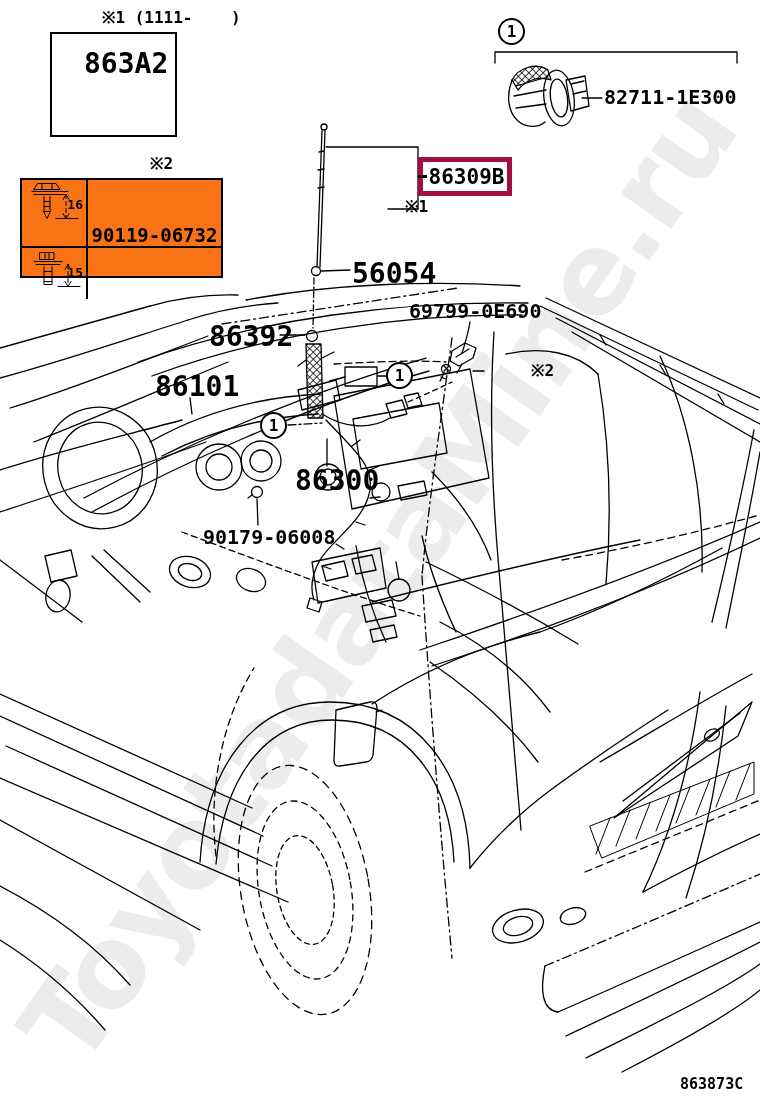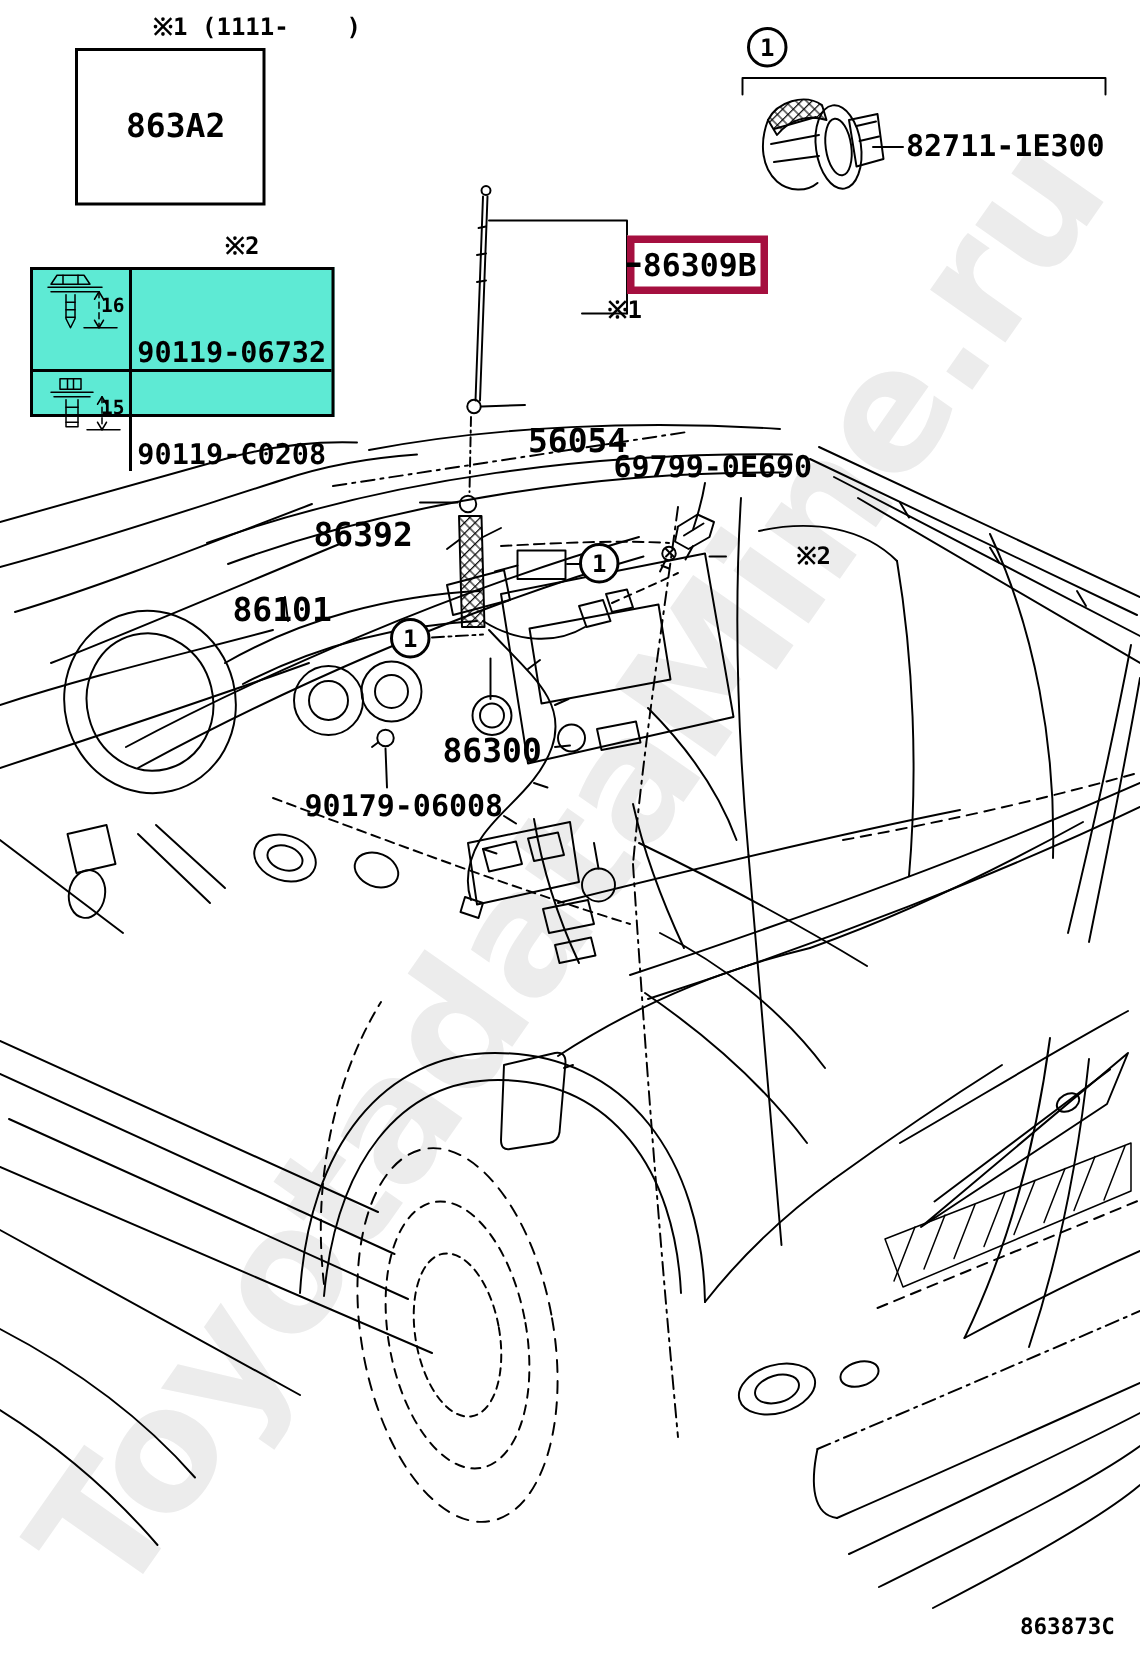--- a/index.html
+++ b/index.html
@@ -10,21 +10,21 @@
   
   .watermark{
     position:absolute;left:-205px;top:505px;width:1200px;height:170px;
     transform:rotate(-55deg);
     font-family:"DejaVu Sans",sans-serif;font-weight:bold;font-size:112px;
     color:#ececec;text-align:center;white-space:nowrap;letter-spacing:-2px;
     z-index:0;user-select:none;
   }
   svg.art{position:absolute;left:0;top:0;z-index:1;}
   .lbl{position:absolute;font-weight:bold;white-space:pre;z-index:2;line-height:1.05;}
-  .fs21{font-size:22px;margin-top:24px;}
+  .fs21{font-size:28px;}
   .fs20{font-size:20px;}
   .note{font-size:16px;font-weight:bold;margin-left:48px;}
   .code{font-size:15px;font-weight:bold;text-align:right;}
   .badge{
     position:absolute;width:27px;height:27px;border:2px solid #000;border-radius:50%;
     background:#fff;display:flex;align-items:center;justify-content:center;
     font-size:16px;font-weight:bold;z-index:2;box-sizing:border-box;
   }
   .hl-box{
     position:absolute;left:418px;top:157px;width:94px;height:39px;
@@ -32,21 +32,21 @@
     display:flex;align-items:center;justify-content:center;
     font-size:21px;font-weight:bold;z-index:2;
   }
   .hl-box::before{content:"";width:9px;height:3px;background:#000;margin-left:-8px;margin-right:2px;}
   .inset-box{
     position:absolute;left:50px;top:32px;width:127px;height:105px;
     border:2px solid #000;background:#fff;box-sizing:border-box;z-index:2;
   }
   .ftable{
     position:absolute;left:20px;top:178px;width:203px;height:100px;
-    border:2px solid #000;background:#5eead4;box-sizing:border-box;z-index:2;
+    border:2px solid #000;background:#f97316;box-sizing:border-box;z-index:2;
     display:grid;grid-template-columns:66px 1fr;grid-template-rows:1fr 1fr;
   }
   .ftable .cell{position:relative;box-sizing:border-box;}
   .ftable .c-draw{border-right:2px solid #000;}
   .ftable .r1{border-bottom:2px solid #000;}
   .ftable .c-part{display:flex;align-items:center;justify-content:center;
     font-size:19px;font-weight:bold;margin-top:44px;}
   .dim{position:absolute;font-size:13px;font-weight:bold;right:3px;top:17px;}
   .k{stroke:#000;fill:none;stroke-width:1.3;stroke-linecap:round;stroke-linejoin:round;}
   .thin{stroke-width:1;}
@@ -344,21 +344,20 @@
         <path d="M22,23 h8"></path>
           <path d="M22,28 h8"></path>
           <path d="M22,33 h8"></path>
         <path d="M46,16 v22" stroke-dasharray="4 3"></path>
         <path d="M46,16 l-3,5 M46,16 l3,5 M46,38 l-3,-5 M46,38 l3,-5"></path>
         <path d="M36,38 h22"></path>
       </g>
     </svg>
     <span class="dim">15</span>
   </div>
-  <div class="cell c-part">90119-C0208</div>
 </div>
 
 <div class="hl-box">86309B</div>
 <div class="lbl note" style="left:357px;top:199px;">※1</div>
 
 <div class="lbl fs21" style="left:352px;top:259px;">56054</div>
 <div class="lbl fs20" style="left:409px;top:301px;">69799-0E690</div>
 <div class="lbl note" style="left:483px;top:363px;">※2</div>
 <div class="lbl fs21" style="left:209px;top:322px;">86392</div>
 <div class="lbl fs21" style="left:155px;top:372px;">86101</div>

